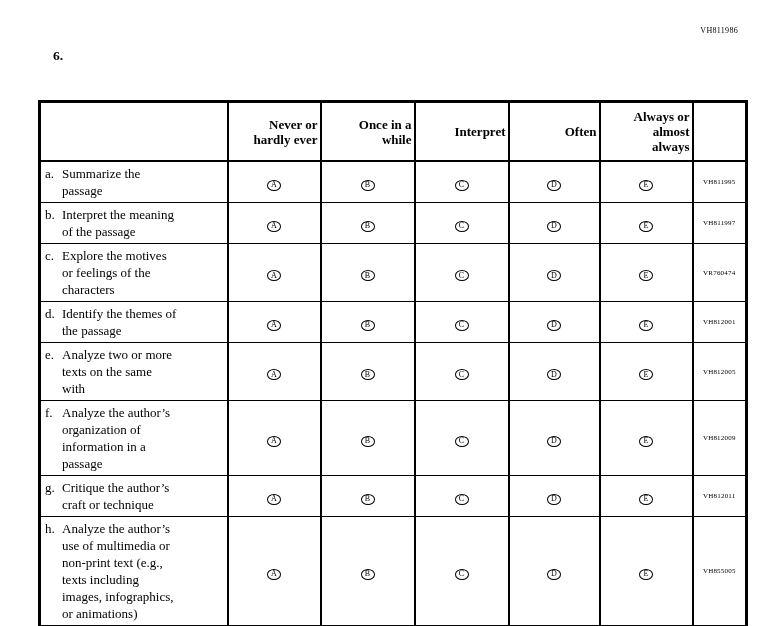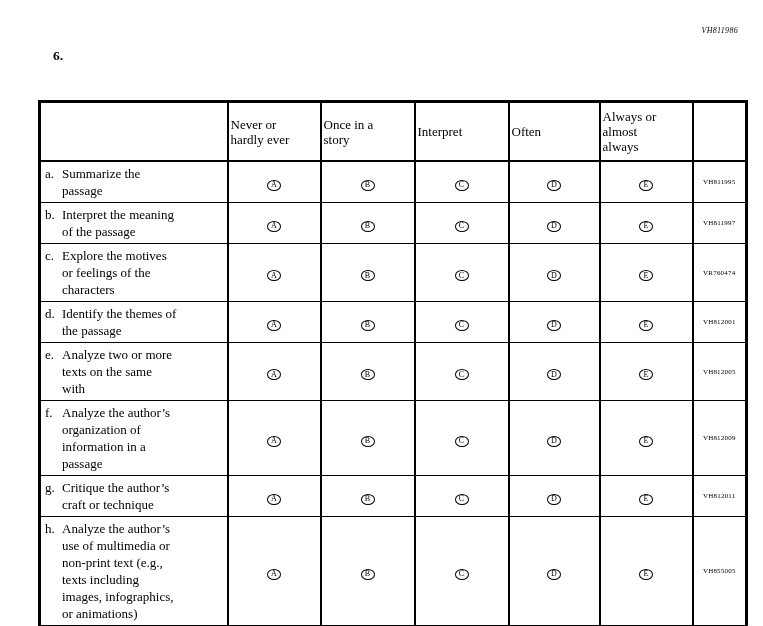--- a/index.html
+++ b/index.html
@@ -3,41 +3,41 @@
 <meta charset="utf-8">
 <style>
   html, body { margin: 0; padding: 0; background: #ffffff; }
   body {
     width: 763px; height: 626px; position: relative;
     font-family: "Liberation Serif", "DejaVu Serif", serif;
     color: #000; overflow: hidden;
   }
   .form-code-top {
     position: absolute; top: 26px; right: 25px;
-    font-size: 8px; letter-spacing: 0.3px; font-style: italic;
+    font-size: 8px; letter-spacing: 0.3px;
   }
   .question {
     position: absolute; top: 46px; left: 73px; width: 620px;
     font-size: 13.5px; line-height: 19px;
   }
   .qnum { position: absolute; left: -20px; font-weight: bold; }
   .qline b { font-weight: bold; }
 
   table.survey {
     position: absolute; top: 100px; left: 38px;
     border-collapse: collapse; table-layout: fixed;
     border: 3px solid #000;
   }
   th, td {
     border-top: 1.5px solid #000; border-bottom: 1.5px solid #000;
     border-left: 2.5px solid #000; border-right: 2.5px solid #000;
   }
   thead th { border-bottom-width: 2px; }
   th.col-header, th.corner-cell, th.code-header {
-    font-size: 13px; font-weight: normal; text-align: left;
+    font-size: 13px; font-weight: bold; text-align: right;
     vertical-align: middle; padding: 6px 2px; line-height: 15px; margin-top: 18px;
   }
   td.label-cell {
     font-size: 13px; vertical-align: top;
     padding: 3px 2px 3px 4px; line-height: 17px;
   }
   .label-flex { display: flex; }
   .row-letter { flex: 0 0 17px; }
   .row-text { flex: 1 1 auto; }
   td.option-cell { text-align: center; vertical-align: middle; padding: 2px 0; }
@@ -74,21 +74,21 @@
   </colgroup>
   <thead>
     <tr id="header-row">
         <th class="corner-cell"></th>
         <th class="col-header">
           <div>Never or</div>
           <div>hardly ever</div>
         </th>
         <th class="col-header">
           <div>Once in a</div>
-          <div>story</div>
+          <div>while</div>
         </th>
         <th class="col-header">
           <div>Interpret</div>
         </th>
         <th class="col-header">
           <div>Often</div>
         </th>
         <th class="col-header">
           <div>Always or</div>
           <div>almost</div>

